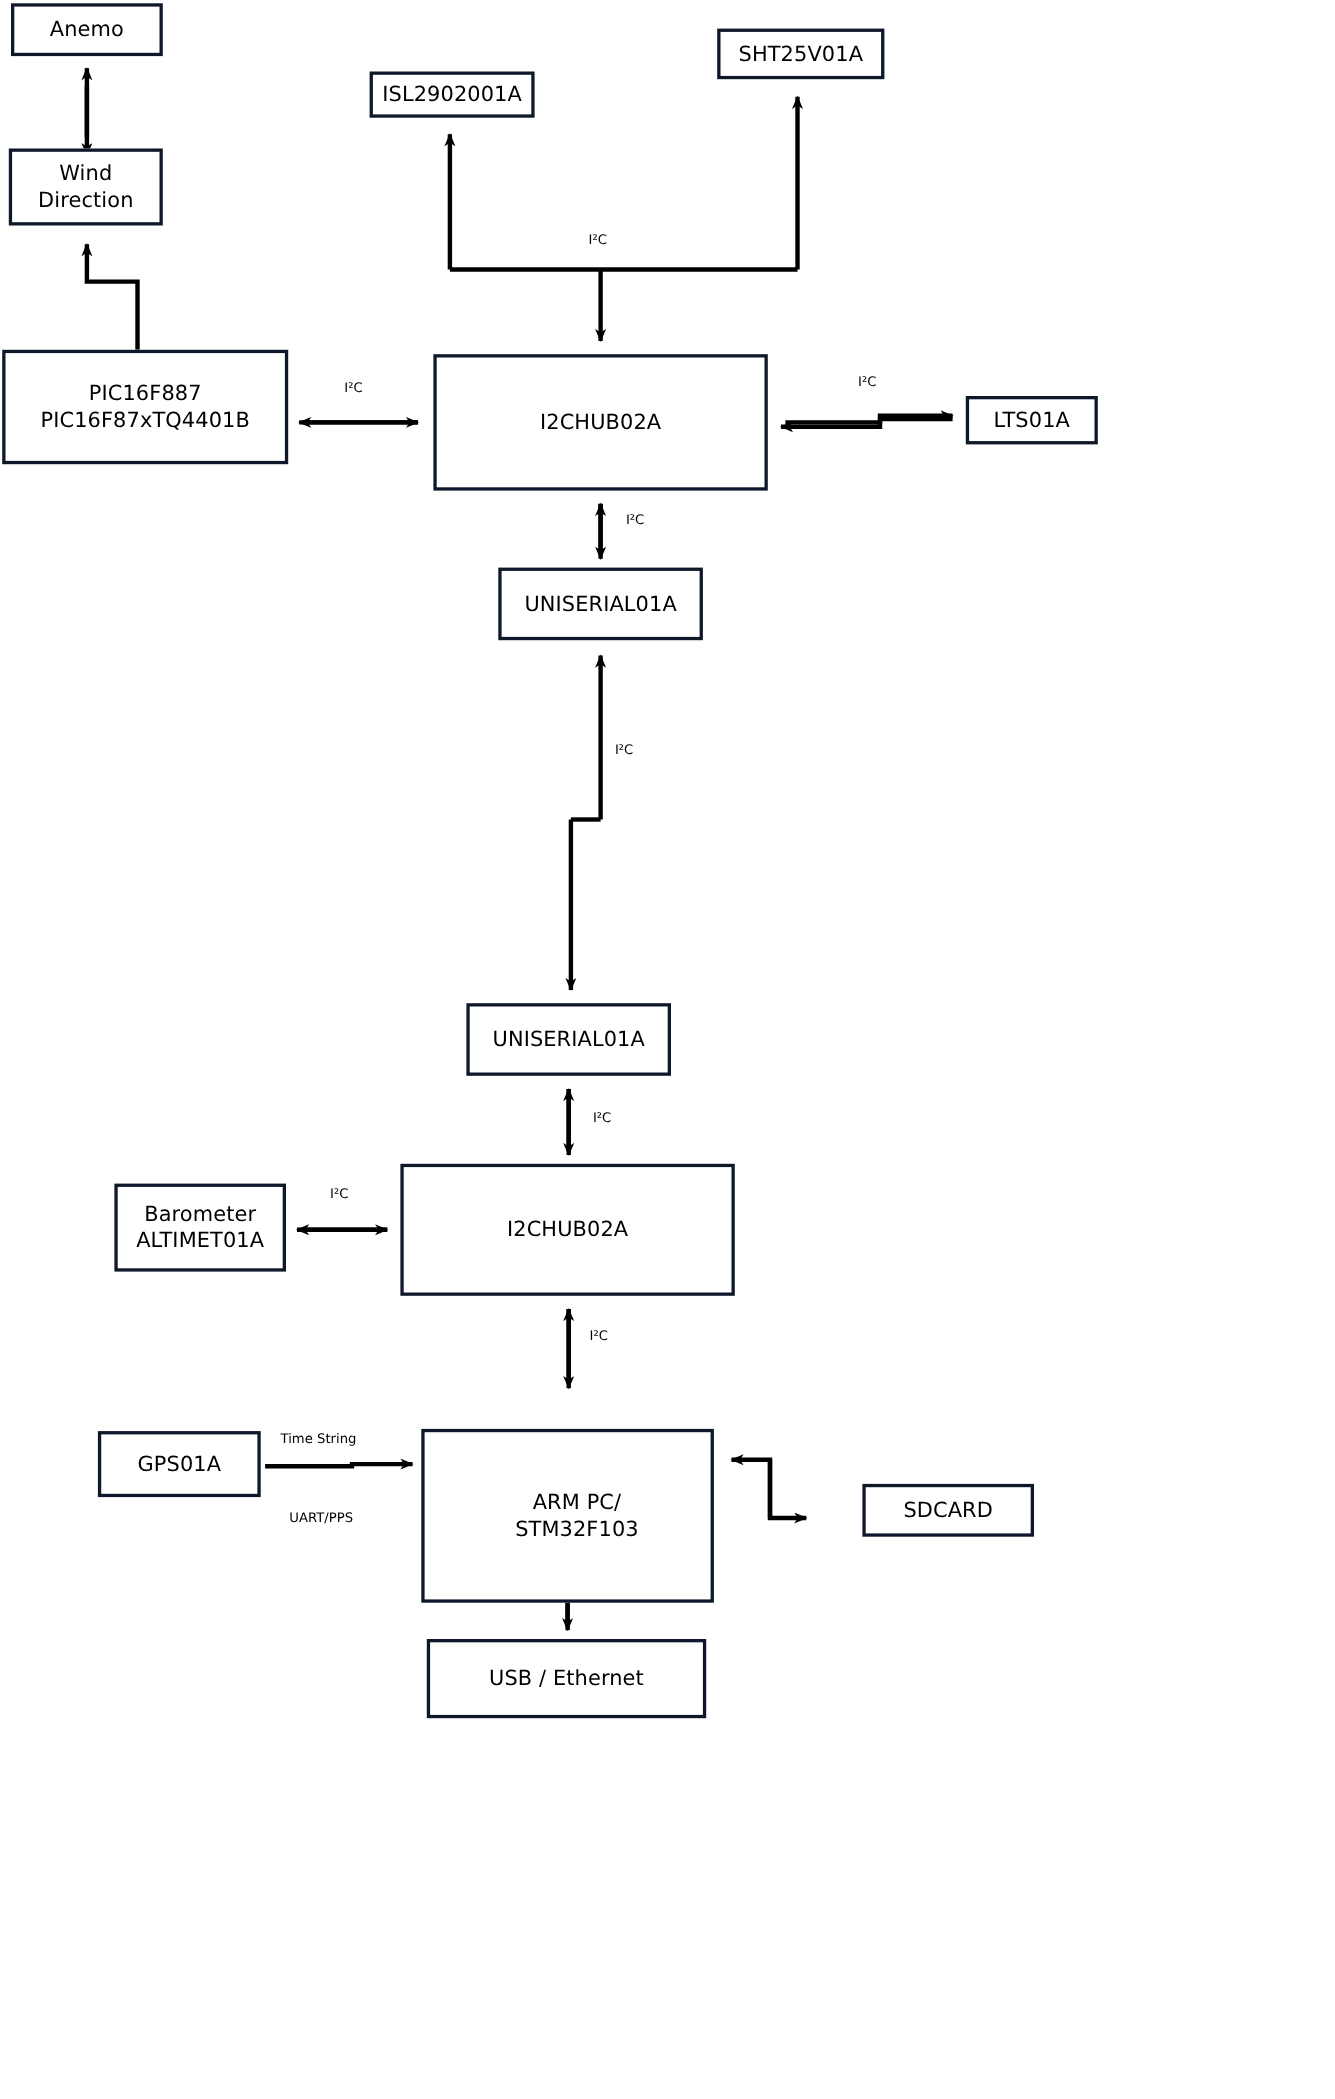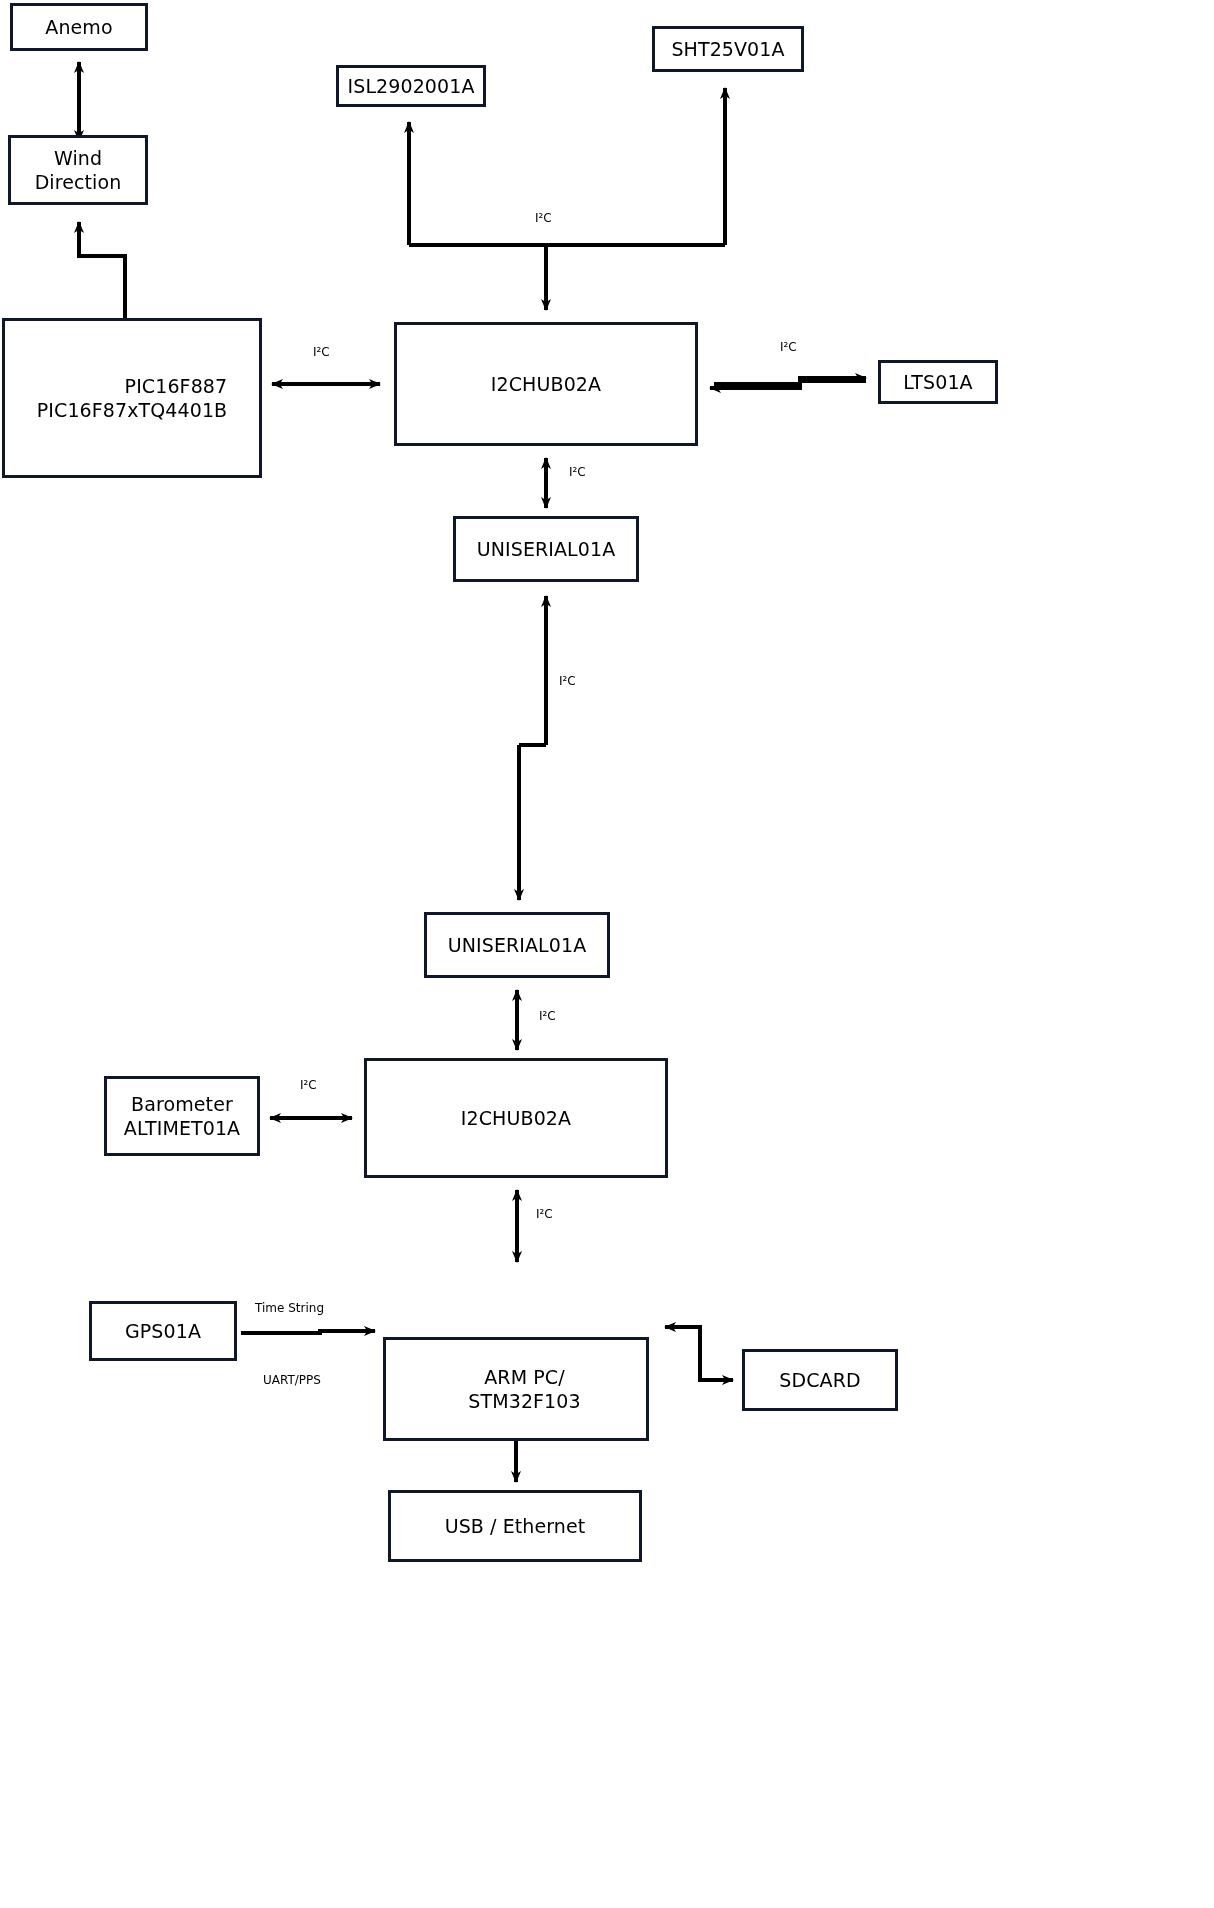--- a/index.html
+++ b/index.html
@@ -134,42 +134,42 @@
 
   <div class="node" style="left:10px;top:3px;width:138px;height:48px;">Anemo</div>
 
   <div class="node" style="left:8px;top:135px;width:140px;height:70px;">Wind
 Direction</div>
 
   <div class="node" style="left:336px;top:65px;width:150px;height:42px;">ISL2902001A</div>
 
   <div class="node" style="left:652px;top:26px;width:152px;height:46px;">SHT25V01A</div>
 
-  <div class="node" style="left:2px;top:318px;width:260px;height:160px;text-align:right;">PIC16F887
+  <div class="node" style="left:2px;top:318px;width:260px;height:104px;">PIC16F887
 PIC16F87xTQ4401B</div>
 
   <div class="node" style="left:394px;top:322px;width:304px;height:124px;">I2CHUB02A</div>
 
   <div class="node" style="left:878px;top:360px;width:120px;height:44px;">LTS01A</div>
 
   <div class="node" style="left:453px;top:516px;width:186px;height:66px;">UNISERIAL01A</div>
 
   <div class="node" style="left:424px;top:912px;width:186px;height:66px;">UNISERIAL01A</div>
 
   <div class="node" style="left:104px;top:1076px;width:156px;height:80px;">Barometer
 ALTIMET01A</div>
 
   <div class="node" style="left:364px;top:1058px;width:304px;height:120px;">I2CHUB02A</div>
 
   <div class="node" style="left:89px;top:1301px;width:148px;height:60px;">GPS01A</div>
 
-  <div class="node" style="left:383px;top:1337px;width:266px;height:104px;padding-left:17px;">ARM PC/
+  <div class="node" style="left:383px;top:1299px;width:266px;height:158px;padding-left:17px;">ARM PC/
 STM32F103</div>
 
-  <div class="node" style="left:742px;top:1349px;width:156px;height:62px;">SDCARD</div>
+  <div class="node" style="left:784px;top:1349px;width:156px;height:48px;">SDCARD</div>
 
   <div class="node" style="left:388px;top:1490px;width:254px;height:72px;">USB / Ethernet</div>
 
   <div class="edge-label" style="left:535px;top:212px;">I²C</div>
 
   <div class="edge-label" style="left:313px;top:346px;">I²C</div>
 
   <div class="edge-label" style="left:780px;top:341px;">I²C</div>
 
   <div class="edge-label" style="left:569px;top:466px;">I²C</div>

